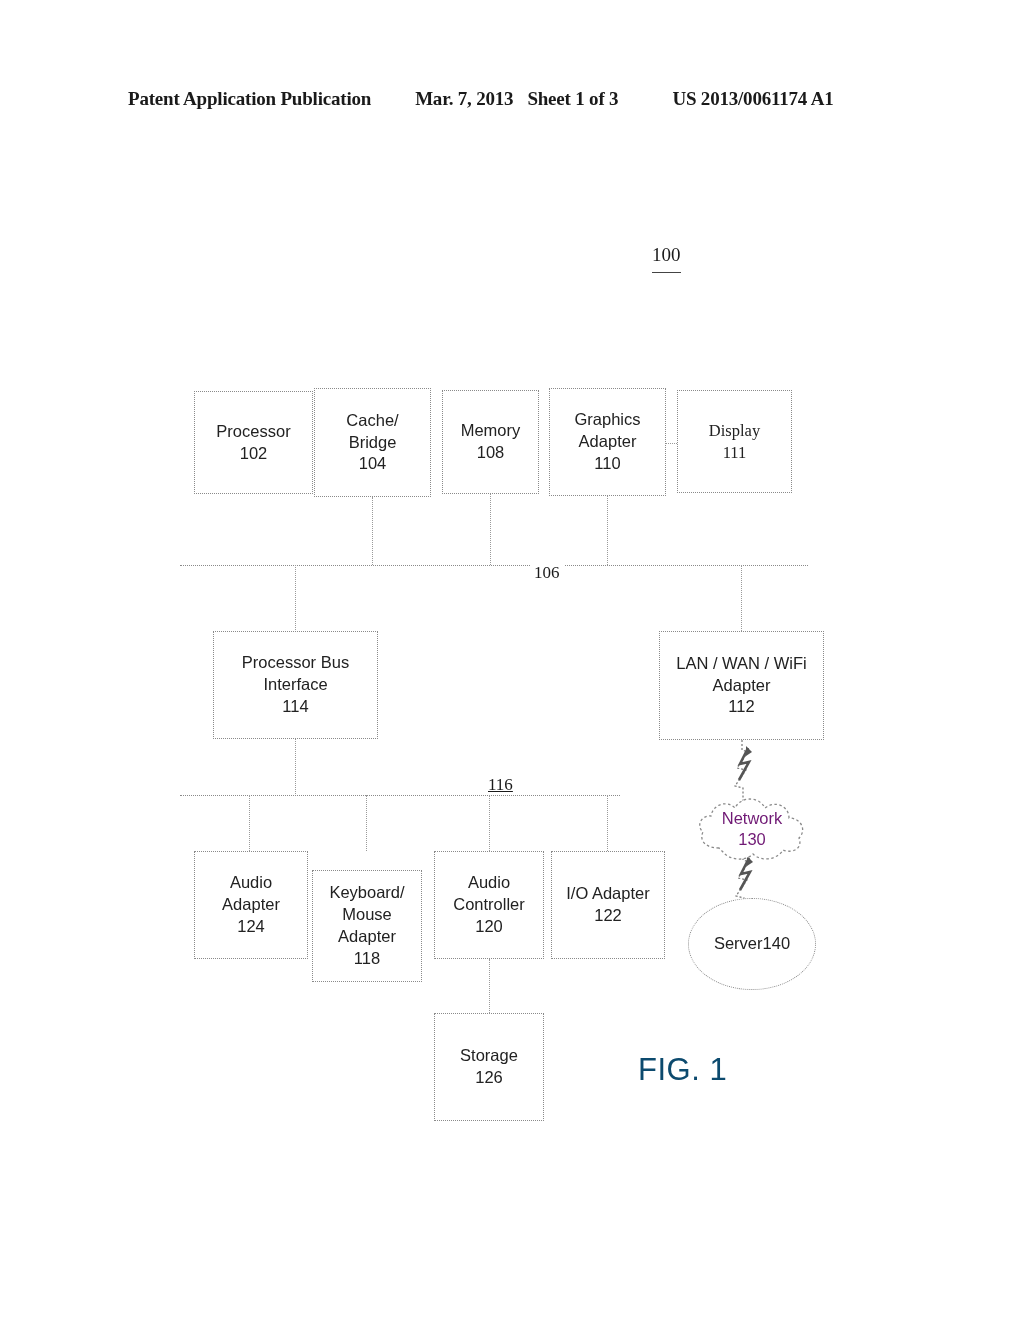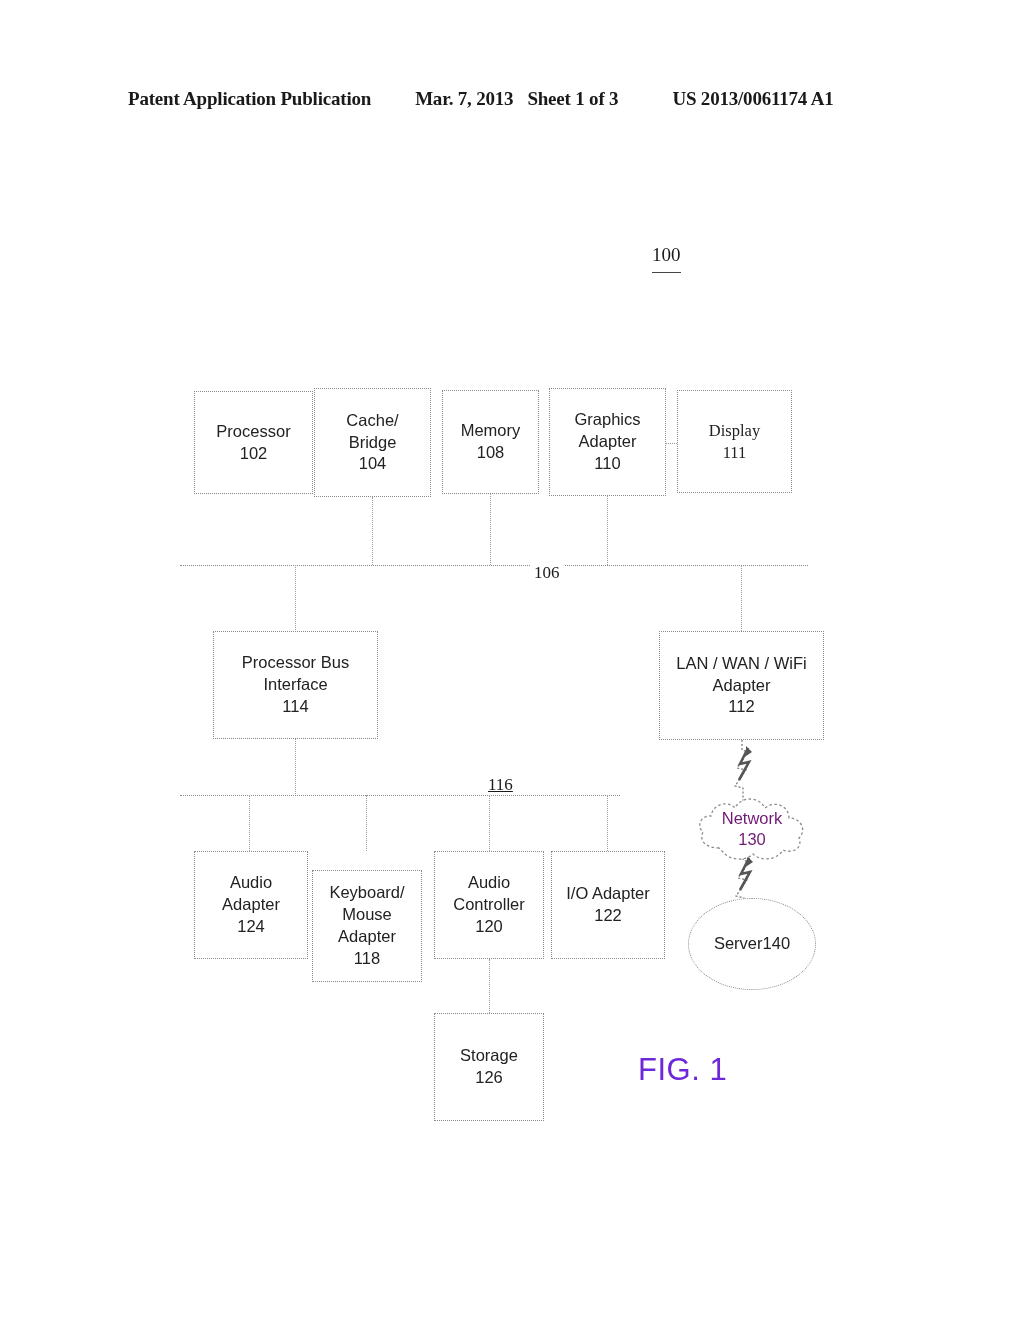--- a/index.html
+++ b/index.html
@@ -163,21 +163,21 @@
   }
 
   
   #fig-caption {
     position: absolute;
     left: 638px;
     top: 1052px;
     font-size: 31px;
     font-family: "Liberation Sans", sans-serif;
     letter-spacing: 0.5px;
-    color: #6d28d9;
+    color: #0c4a6e;
   }
 </style>
 </head>
 <body>
 
 <div id="patent-header">
   <span class="hdr-pub">Patent Application Publication</span>
   <span class="hdr-date">Mar. 7, 2013</span>
   <span class="hdr-sheet">Sheet 1 of 3</span>
   <span class="hdr-num">US 2013/0061174 A1</span>

